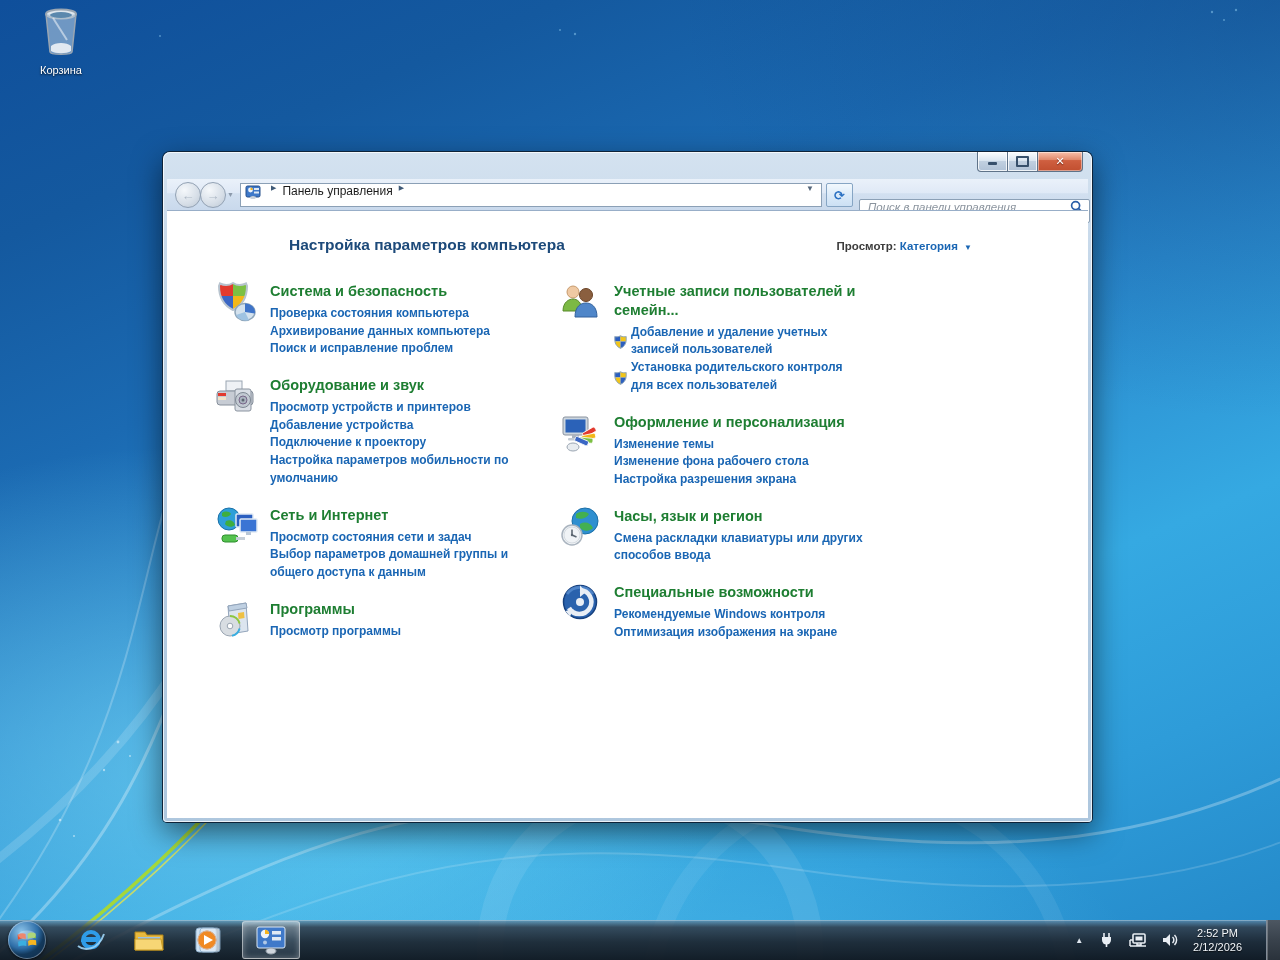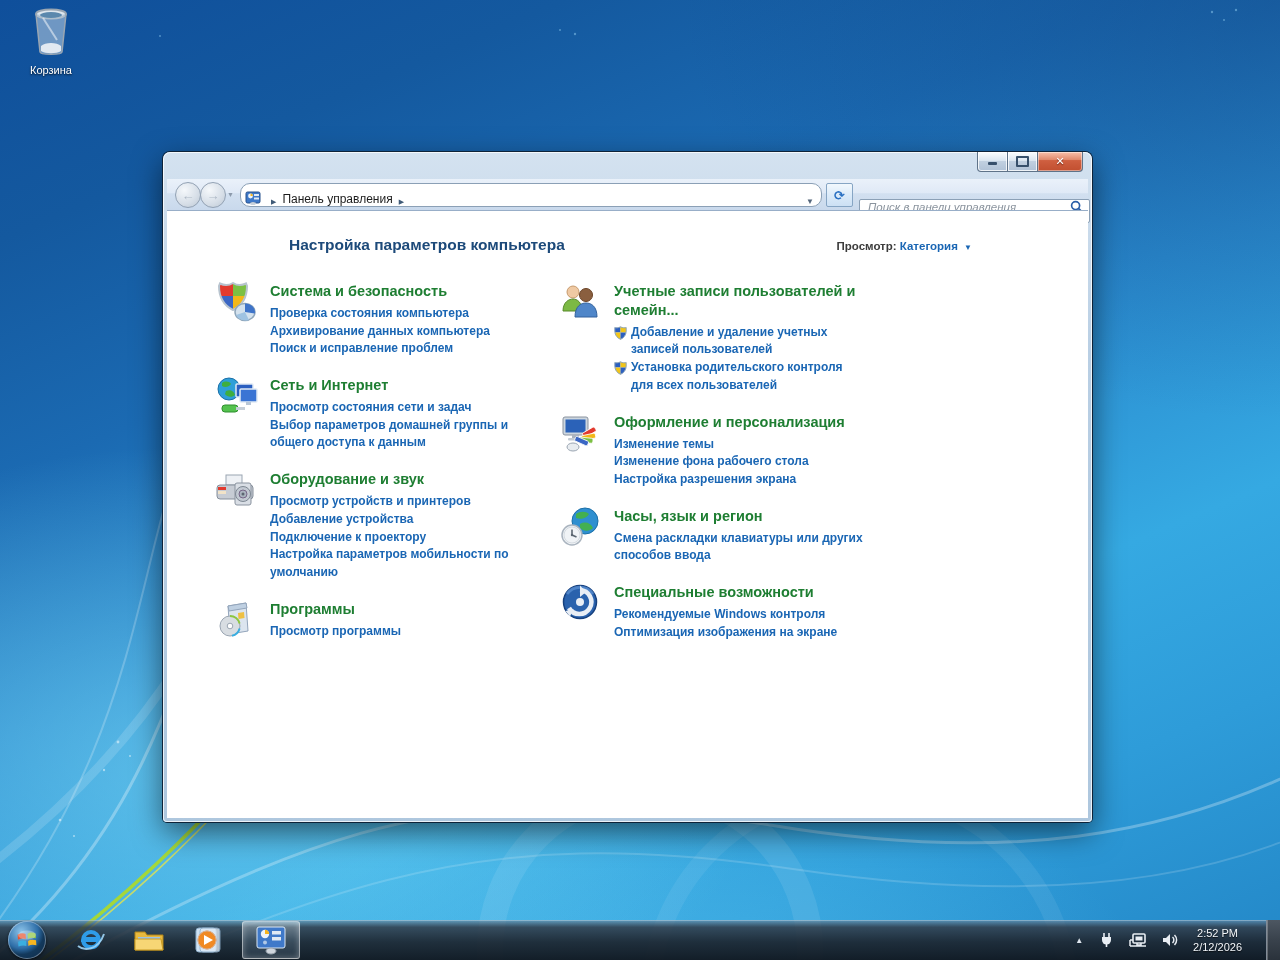--- a/index.html
+++ b/index.html
@@ -6,21 +6,21 @@
   body{width:1280px;height:960px;overflow:hidden;font-family:"Liberation Sans","DejaVu Sans",sans-serif;}
   .desktop{position:relative;width:1280px;height:960px;overflow:hidden;
     background:
       radial-gradient(900px 520px at 16% 80%, rgba(130,225,250,.55), rgba(130,225,250,0) 62%),
       radial-gradient(760px 440px at 52% 108%, rgba(95,205,245,.5), rgba(95,205,245,0) 66%),
       radial-gradient(1000px 700px at 100% 0%, rgba(10,50,110,.35), rgba(10,50,110,0) 60%),
       linear-gradient(157deg,#0f4f9b 0%,#14599f 16%,#1b6ab2 32%,#2a8ace 50%,#35a9e2 68%,#2e9cd9 82%,#2387c7 100%);
   }
   .fx{position:absolute;left:0;top:0;}
   
-  .recycle{position:absolute;left:6px;top:6px;width:90px;text-align:center;cursor:default;}
+  .recycle{position:absolute;left:16px;top:6px;width:90px;text-align:center;cursor:default;}
   .recycle .label{margin-top:2px;font-size:11px;color:#fff;text-shadow:0 1px 2px rgba(0,0,0,.85);}
   
   .window{position:absolute;left:163px;top:152px;width:929px;height:670px;border-radius:7px 7px 4px 4px;
     background:linear-gradient(#d4e2f0,#b9cfe4 30%,#aec7de);
     box-shadow:0 0 0 1px #0e2339,0 10px 30px rgba(0,0,0,.55),inset 0 0 0 1px rgba(255,255,255,.75);}
   .titlebar{position:absolute;top:0;left:0;right:0;height:28px;}
   .caption-group{position:absolute;top:0;right:9px;display:flex;}
   .cap-btn{height:19px;width:29px;border:1px solid #5d7globe185;border:1px solid #5f7389;border-top:none;
     background:linear-gradient(#fbfdfe,#dbe6f0 45%,#c2d1e1 46%,#b0c2d6);display:flex;align-items:center;justify-content:center;
     box-shadow:inset 0 0 0 1px rgba(255,255,255,.8);}
@@ -33,22 +33,22 @@
   .g-close{color:#fff;font-size:11px;font-weight:bold;text-shadow:0 1px 1px rgba(90,20,10,.8);line-height:1;}
   
   .toolbar{position:absolute;top:27px;left:4px;right:4px;height:31px;
     background:linear-gradient(#eaf1fa,#dfe9f6 46%,#d2e0f0 47%,#c9d9ec);border-bottom:1px solid #a9bed6;}
   .nav-btn{position:absolute;top:3px;width:24px;height:24px;border-radius:50%;
     background:radial-gradient(circle at 35% 30%,#f5f8fb,#d6dee7 60%,#bcc8d4);
     border:1px solid #93a2b4;color:#aeb9c6;font-size:13px;font-weight:bold;display:flex;align-items:center;justify-content:center;}
   .nav-back{left:8px;}
   .nav-fwd{left:33px;}
   .nav-drop{position:absolute;left:60px;top:12px;font-size:7px;color:#8c9aab;}
-  .addressbar{position:absolute;left:73px;top:4px;width:580px;height:22px;background:#fff;border:1px solid #8ba0b6;border-radius:10px;
-    display:flex;align-items:flex-end;font-size:12px;color:#1c1c1c;}
+  .addressbar{position:absolute;left:73px;top:4px;width:580px;height:22px;background:#fff;border:1px solid #8ba0b6;border-radius:0;
+    display:flex;align-items:flex-start;font-size:12px;color:#1c1c1c;}
   .addr-ico{margin:0 4px 0 4px;display:flex;}
   .crumb-arrow{font-size:7px;color:#3f5a77;margin:0 6px;}
   .addr-drop{margin-left:auto;margin-right:7px;font-size:8px;color:#55677c;}
   .refresh-btn{position:absolute;left:659px;top:4px;width:25px;height:22px;border:1px solid #86a5c4;border-radius:2px;
     background:linear-gradient(#f2f8fd,#dcebf9 50%,#cce0f4);display:flex;align-items:center;justify-content:center;
     color:#2a70c2;font-size:13px;font-weight:bold;}
   .searchbox{position:absolute;left:692px;top:20px;width:229px;height:22px;background:#fff;border:1px solid #8ba0b6;border-radius:2px;
     display:flex;align-items:flex-start;}
   .searchbox input{flex:1;border:none;outline:none;margin-left:6px;font-size:11.5px;font-family:"Liberation Sans","DejaVu Sans",sans-serif;color:#222;background:transparent;}
   .searchbox input::placeholder{font-style:italic;color:#8b949e;}
@@ -63,21 +63,21 @@
   .columns{display:flex;padding-left:49px;margin-top:27px;}
   .col-left{width:344px;flex:none;}
   .col-right{width:360px;flex:none;}
   .section{display:flex;margin-bottom:17px;}
   .cat-icon{width:42px;height:42px;flex:none;margin-right:12px;cursor:pointer;}
   .sec-text{padding-top:1px;}
   .col-left .sec-text{width:252px;}
   .col-right .sec-text{width:252px;}
   .cat-title{display:block;font-size:14.5px;color:#1e7e32;text-decoration:none;cursor:pointer;line-height:1.3;margin-bottom:4px;}
   .cat-link{display:block;font-size:12px;color:#1a66b4;text-decoration:none;cursor:pointer;line-height:1.48;}
-  .link-row{display:flex;align-items:flex-start;line-height:1.48;}
+  .link-row{display:flex;align-items:center;line-height:1.48;}
   .link-row .shield{flex:none;margin:2px 4px 0 0;display:flex;}
   
   .taskbar{position:absolute;left:0;bottom:0;width:1280px;height:40px;
     background:linear-gradient(rgba(120,140,160,.55),rgba(50,62,76,.88) 18%,rgba(28,36,46,.92) 55%,rgba(16,22,30,.95));
     box-shadow:inset 0 1px 0 rgba(255,255,255,.28);}
   .start-orb{position:absolute;left:8px;top:1px;width:38px;height:38px;border-radius:50%;cursor:pointer;
     background:radial-gradient(circle at 35% 28%,#8cc4ea,#2e6ea8 45%,#123털a5c 60%,#0d2946);
     background:radial-gradient(circle at 35% 28%,#8cc4ea,#2e6ea8 45%,#13395c 62%,#0d2946);
     box-shadow:inset 0 0 0 1px rgba(255,255,255,.35),0 1px 3px rgba(0,0,0,.6);display:flex;align-items:center;justify-content:center;}
   .task-icons{position:absolute;left:62px;top:0;height:40px;display:flex;align-items:center;}
@@ -227,55 +227,55 @@
               <a class="cat-title">Система и безопасность</a>
               <a class="cat-link">Проверка состояния компьютера</a>
               <a class="cat-link">Архивирование данных компьютера</a>
               <a class="cat-link">Поиск и исправление проблем</a>
             </div>
           </div>
 
           <div class="section">
             <span class="cat-icon">
               <svg width="42" height="42" viewBox="0 0 42 42">
-                <circle cx="13" cy="14" r="11" fill="#2e9fd8" stroke="#1b6fa8"></circle>
-                <path d="M6,8 C9,6 13,6 15,9 C13,12 9,13 6,11 Z M10,16 C14,14 18,16 19,20 C16,23 11,22 9,19 Z" fill="#3fae3f"></path>
-                <rect x="20" y="9" width="17" height="13" rx="1" fill="#2b5fc0" stroke="#dfe9f4" stroke-width="1.5"></rect>
-                <rect x="24" y="14" width="17" height="13" rx="1" fill="#3a74d4" stroke="#dfe9f4" stroke-width="1.5"></rect>
-                <rect x="30" y="27" width="5" height="3" fill="#b8c6d6"></rect>
-                <rect x="6" y="30" width="16" height="7" rx="3" fill="#54c24e" stroke="#2f8f2f"></rect>
-                <rect x="20" y="32" width="9" height="3" fill="#c5ced8"></rect>
-              </svg>
-            </span>
-            <div class="sec-text">
-              <a class="cat-title">Сеть и Интернет</a>
-              <a class="cat-link">Просмотр состояния сети и задач</a>
-              <a class="cat-link">Выбор параметров домашней группы и общего доступа к данным</a>
-            </div>
-          </div>
-
-          <div class="section">
-            <span class="cat-icon">
-              <svg width="42" height="42" viewBox="0 0 42 42">
                 <rect x="10" y="6" width="16" height="10" fill="#eef1f5" stroke="#9aa5b2"></rect>
                 <path d="M4,16 h30 a3,3 0 0 1 3,3 v8 a3,3 0 0 1 -3,3 h-30 a3,3 0 0 1 -3,-3 v-8 a3,3 0 0 1 3,-3 Z" fill="#c7ccd4" stroke="#868f9b"></path>
                 <rect x="2" y="18" width="8" height="3" fill="#e23a2e"></rect>
                 <rect x="2" y="22" width="8" height="3" fill="#f2e3c8"></rect>
                 <rect x="19" y="14" width="16" height="22" rx="2" fill="#d9dee5" stroke="#8a939f"></rect>
                 <circle cx="27" cy="25" r="7.5" fill="#c2c9d2" stroke="#7e8893"></circle>
                 <circle cx="27" cy="25" r="4" fill="#aab3bf" stroke="#768"></circle>
                 <circle cx="27" cy="25" r="1.5" fill="#5c6671"></circle>
               </svg>
             </span>
             <div class="sec-text">
               <a class="cat-title">Оборудование и звук</a>
               <a class="cat-link">Просмотр устройств и принтеров</a>
               <a class="cat-link">Добавление устройства</a>
               <a class="cat-link">Подключение к проектору</a>
               <a class="cat-link">Настройка параметров мобильности по умолчанию</a>
+            </div>
+          </div>
+
+          <div class="section">
+            <span class="cat-icon">
+              <svg width="42" height="42" viewBox="0 0 42 42">
+                <circle cx="13" cy="14" r="11" fill="#2e9fd8" stroke="#1b6fa8"></circle>
+                <path d="M6,8 C9,6 13,6 15,9 C13,12 9,13 6,11 Z M10,16 C14,14 18,16 19,20 C16,23 11,22 9,19 Z" fill="#3fae3f"></path>
+                <rect x="20" y="9" width="17" height="13" rx="1" fill="#2b5fc0" stroke="#dfe9f4" stroke-width="1.5"></rect>
+                <rect x="24" y="14" width="17" height="13" rx="1" fill="#3a74d4" stroke="#dfe9f4" stroke-width="1.5"></rect>
+                <rect x="30" y="27" width="5" height="3" fill="#b8c6d6"></rect>
+                <rect x="6" y="30" width="16" height="7" rx="3" fill="#54c24e" stroke="#2f8f2f"></rect>
+                <rect x="20" y="32" width="9" height="3" fill="#c5ced8"></rect>
+              </svg>
+            </span>
+            <div class="sec-text">
+              <a class="cat-title">Сеть и Интернет</a>
+              <a class="cat-link">Просмотр состояния сети и задач</a>
+              <a class="cat-link">Выбор параметров домашней группы и общего доступа к данным</a>
             </div>
           </div>
 
           <div class="section">
             <span class="cat-icon">
               <svg width="42" height="42" viewBox="0 0 42 42">
                 <path d="M12,7 L30,4 L32,32 L14,35 Z" fill="#dce5ef" stroke="#93a5bb"></path>
                 <path d="M12,7 L30,4 L31,9 L13,12 Z" fill="#bfd0e2" stroke="#93a5bb"></path>
                 <path d="M22,14 l6,-1 l0.5,6 l-6,1 Z" fill="#f2b718" opacity="0.8"></path>
                 <circle cx="14" cy="27" r="10" fill="#d8dde2" stroke="#9aa5b2"></circle>

